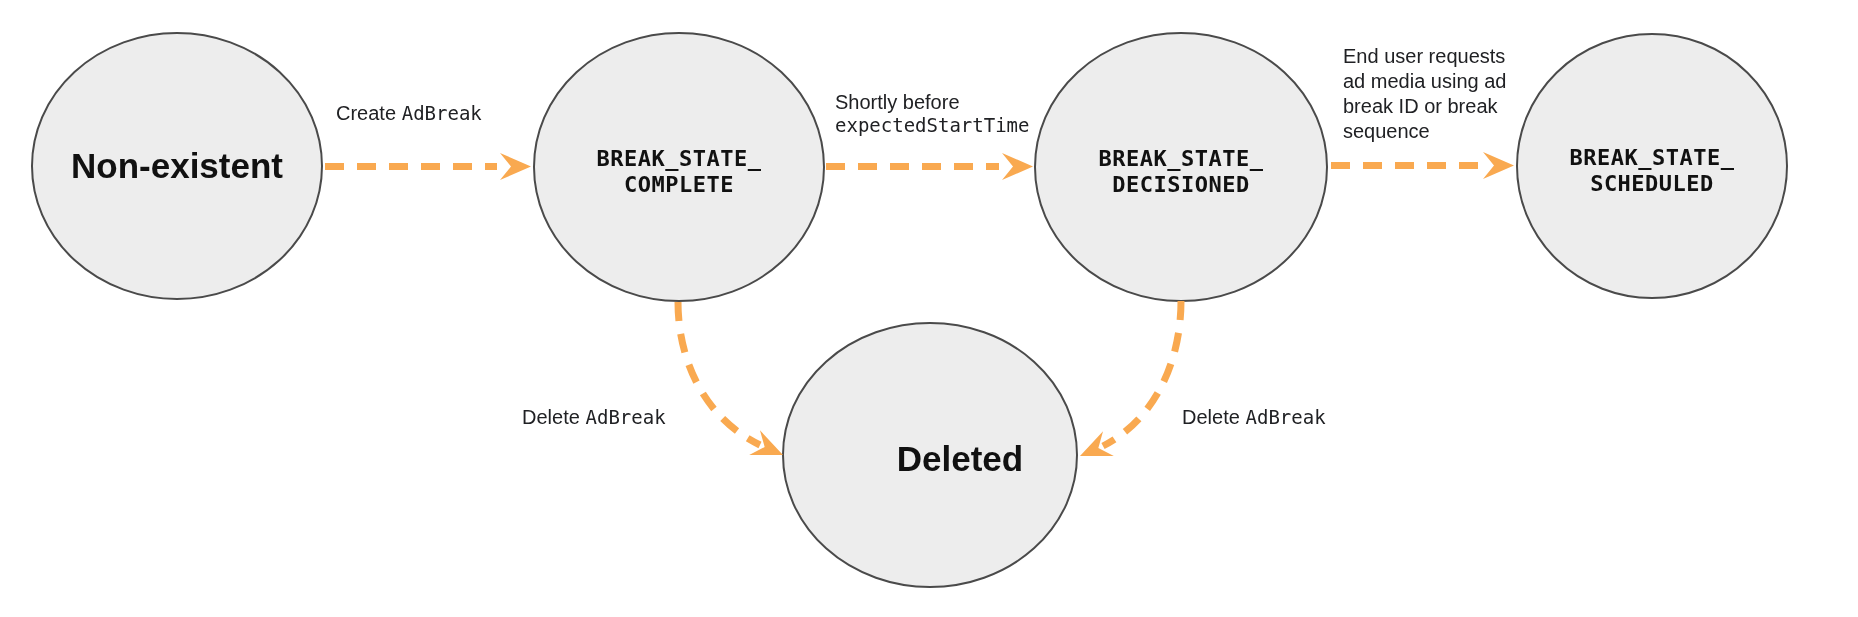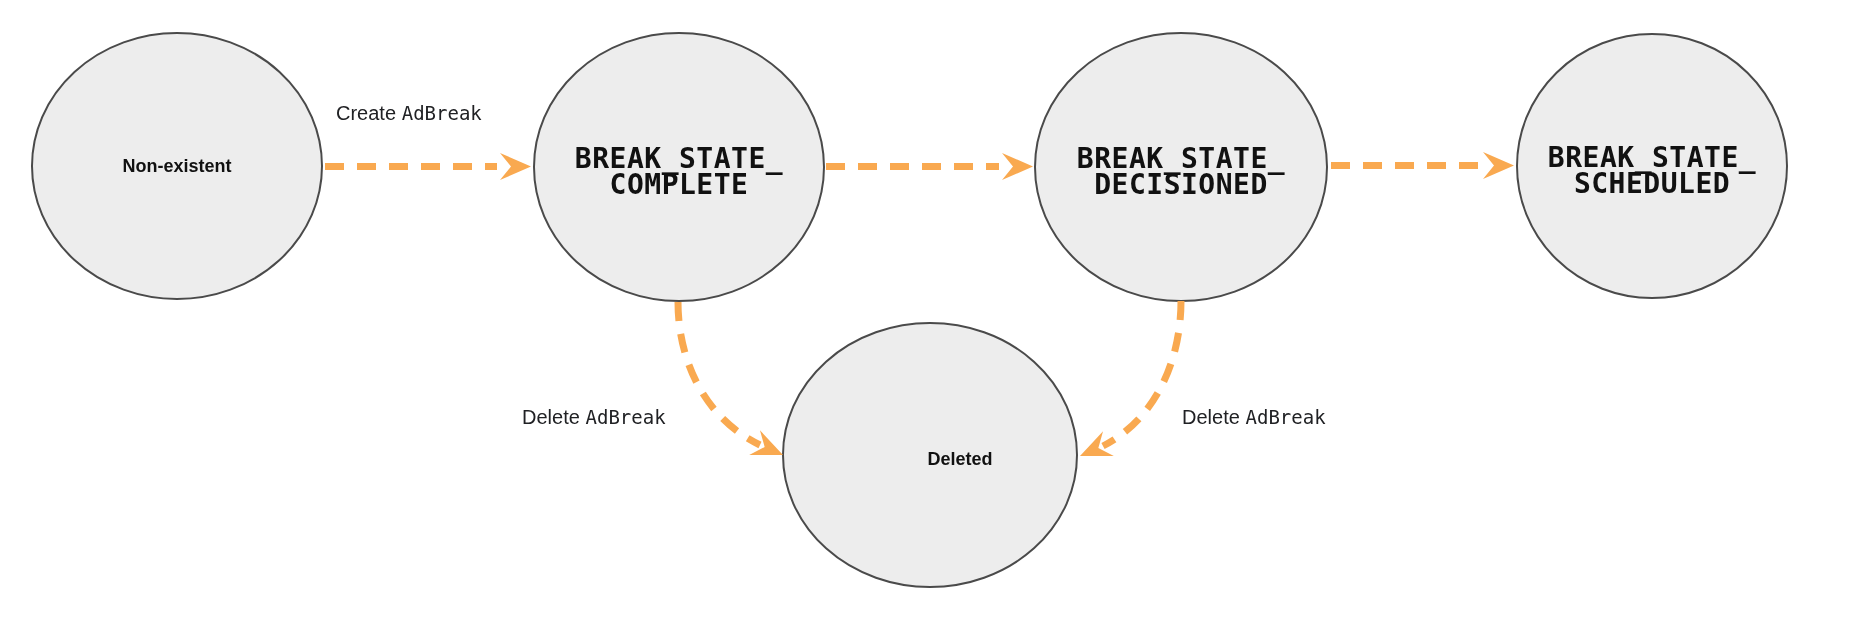--- a/index.html
+++ b/index.html
@@ -38,26 +38,26 @@
     stroke:rgba(0,0,0,0);
     stroke-width:7;
   }
   marker path{fill:var(--arrow);}
   .label{position:absolute;white-space:nowrap;}
   .node-label{
     transform:translate(-50%,-50%);
     text-align:center;
     color:var(--node-text);
     font-weight:bold;
-    font-size:18px;
+    font-size:35px;
     line-height:28px;
   }
   .node-label.mono{
     font-family:"DejaVu Sans Mono", monospace;
-    font-size:28px;
+    font-size:22px;
     line-height:26px;
     letter-spacing:0.5px;
   }
   .edge-label{
     color:var(--edge-text);
     font-size:20px;
     line-height:25px;
   }
   .edge-label .mono-part,
   .edge-label .mono-line{
@@ -116,21 +116,31 @@
     <div>BREAK_STATE_</div>
     <div>SCHEDULED</div>
   </div>
 
   <div class="label node-label" style="left:960px;top:459px;">Deleted</div>
 
   <div class="label edge-label" style="left:336px;top:101px;">
     <span class="sans-part">Create</span><span class="mono-part">AdBreak</span>
   </div>
 
+  <div class="label edge-label" style="left:835px;top:91px;line-height:23px;">
+    <div>Shortly before</div>
+    <div class="mono-line">expectedStartTime</div>
+  </div>
 
+  <div class="label edge-label" style="left:1343px;top:44px;">
+    <div>End user requests</div>
+    <div>ad media using ad</div>
+    <div>break ID or break</div>
+    <div>sequence</div>
+  </div>
 
   <div class="label edge-label" style="left:522px;top:405px;">
     <span class="sans-part">Delete</span><span class="mono-part">AdBreak</span>
   </div>
 
   <div class="label edge-label" style="left:1182px;top:405px;">
     <span class="sans-part">Delete</span><span class="mono-part">AdBreak</span>
   </div>
 
 </div>

